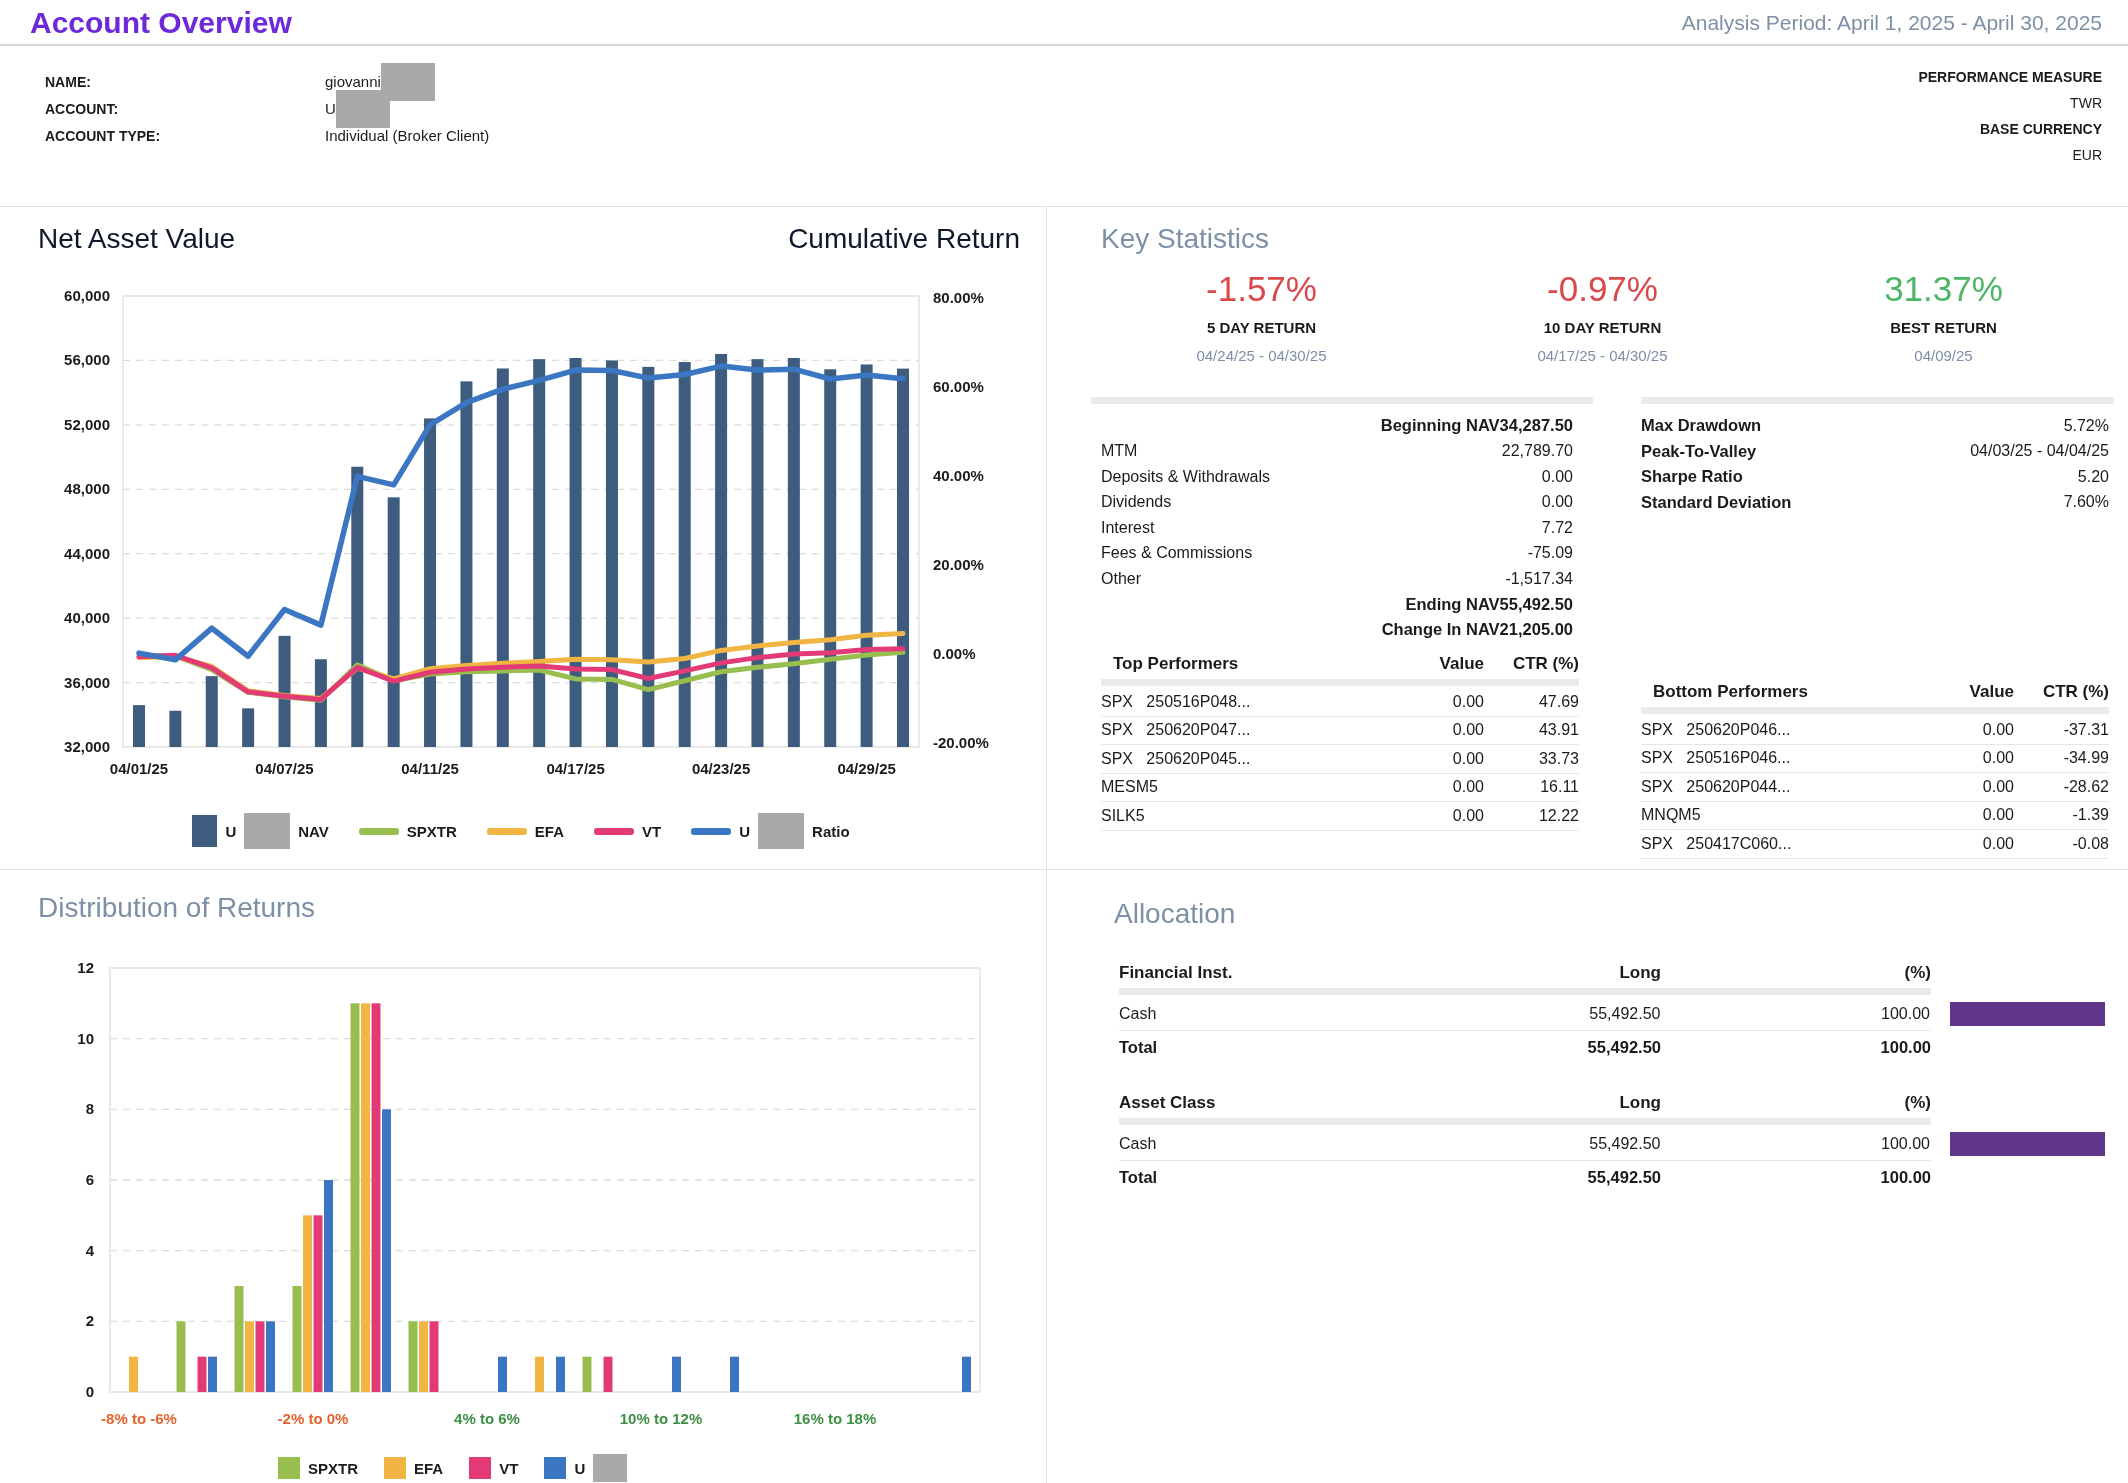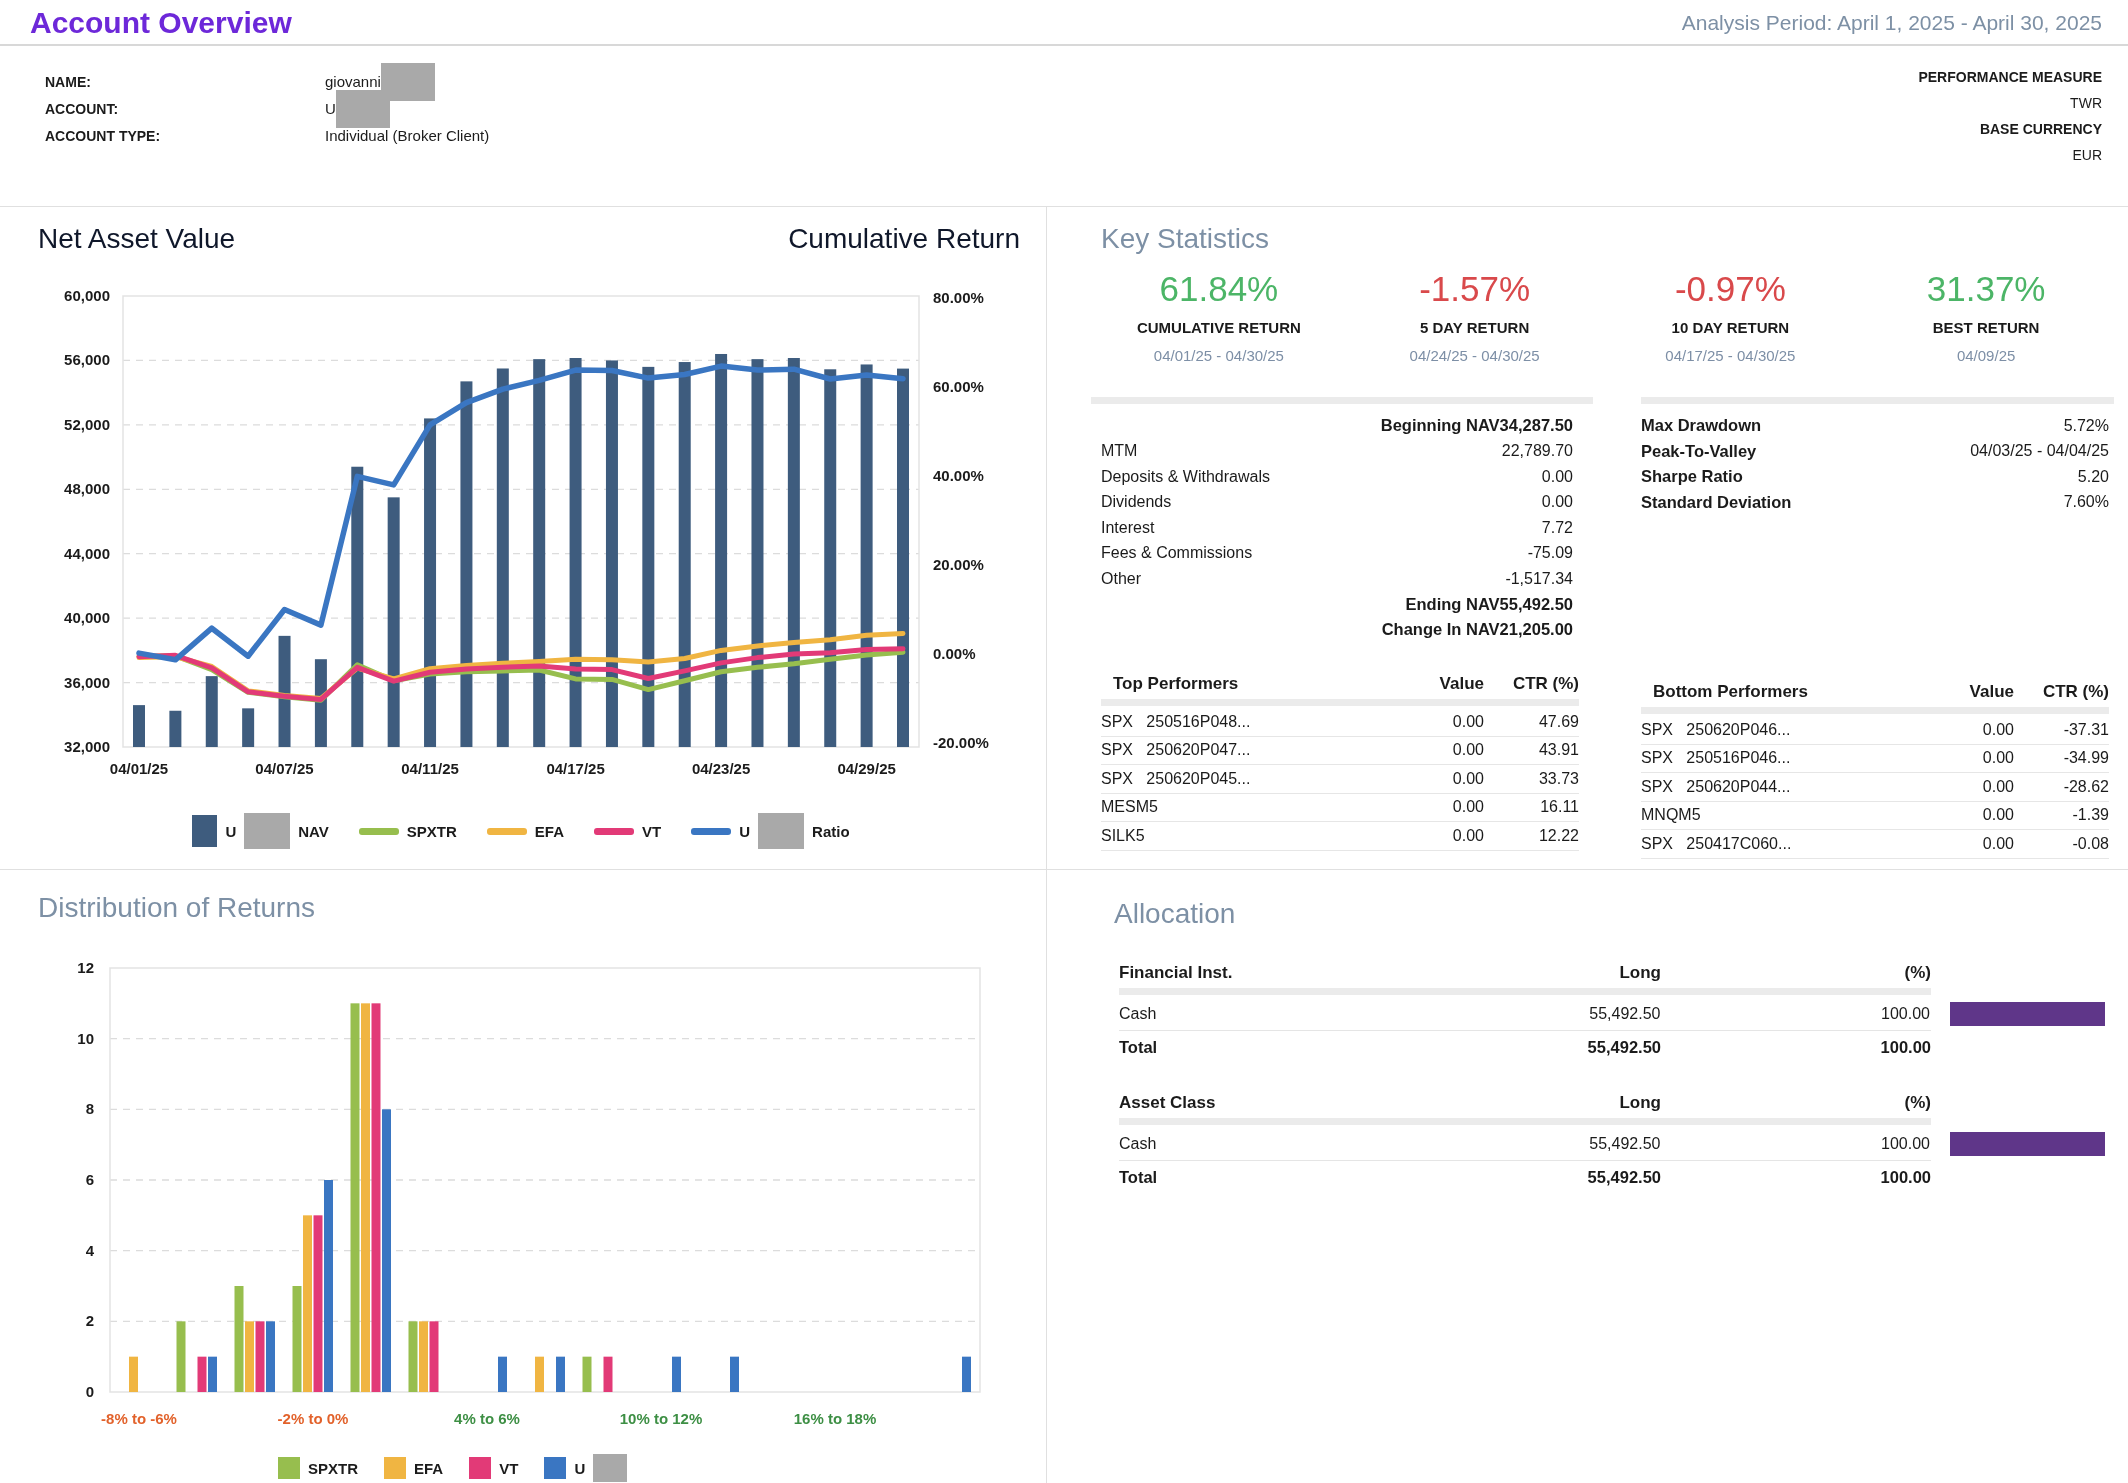--- a/index.html
+++ b/index.html
@@ -38,21 +38,21 @@
   .stat .val{font-size:35px;}
   .stat .lbl{font-size:15px;font-weight:700;margin-top:10px;}
   .stat .dts{font-size:15px;color:#7d8fa6;margin-top:11px;}
   .sep{position:absolute;top:190px;height:7px;background:#ebebeb;}
   .sep-l{left:44px;width:502px;}
   .sep-r{left:594px;right:14px;}
   #kv-left{position:absolute;top:206px;left:54px;width:472px;}
   #kv-right{position:absolute;top:206px;left:594px;width:468px;}
   .kv-row{display:flex;justify-content:space-between;height:25.5px;align-items:center;font-size:16px;}
   .kv-row.b{font-weight:700;font-size:16.5px;justify-content:flex-end;}
-  #perf-left{position:absolute;top:462px;left:54px;width:478px;}
+  #perf-left{position:absolute;top:442px;left:54px;width:478px;}
   #perf-right{position:absolute;top:470px;left:594px;width:468px;}
   .perf-head{display:flex;font-weight:700;font-size:17px;height:30px;align-items:center;}
   .perf-head .n{flex:1;padding-left:12px;}
   .perf-head .v,.perf-row .v{width:105px;text-align:right;}
   .perf-head .c,.perf-row .c{width:95px;text-align:right;}
   .band{height:7px;background:#ebebeb;margin-bottom:2px;}
   .perf-row{display:flex;height:28.5px;align-items:center;font-size:16px;border-bottom:1px solid #e6e6e6;}
   .perf-row .n{flex:1;white-space:pre;}
   .alloc{position:absolute;left:72px;right:23px;}
   .alloc-1{top:88px;}
@@ -196,25 +196,20 @@
             <span>U</span>
             <span class="red-box" style="width: 46px; height: 36px; background: rgb(169, 169, 169);"></span>
             <span>Ratio</span>
           </span>
         </div>
     </div>
 
     <div class="panel panel-b">
       <h2>Key Statistics</h2>
       <div id="stats-row">
-          <div class="stat">
-            <div class="val" style="color: rgb(76, 181, 103);">61.84%</div>
-            <div class="lbl">CUMULATIVE RETURN</div>
-            <div class="dts">04/01/25 - 04/30/25</div>
-          </div>
           <div class="stat">
             <div class="val" style="color: rgb(217, 73, 75);">-1.57%</div>
             <div class="lbl">5 DAY RETURN</div>
             <div class="dts">04/24/25 - 04/30/25</div>
           </div>
           <div class="stat">
             <div class="val" style="color: rgb(217, 73, 75);">-0.97%</div>
             <div class="lbl">10 DAY RETURN</div>
             <div class="dts">04/17/25 - 04/30/25</div>
           </div>

